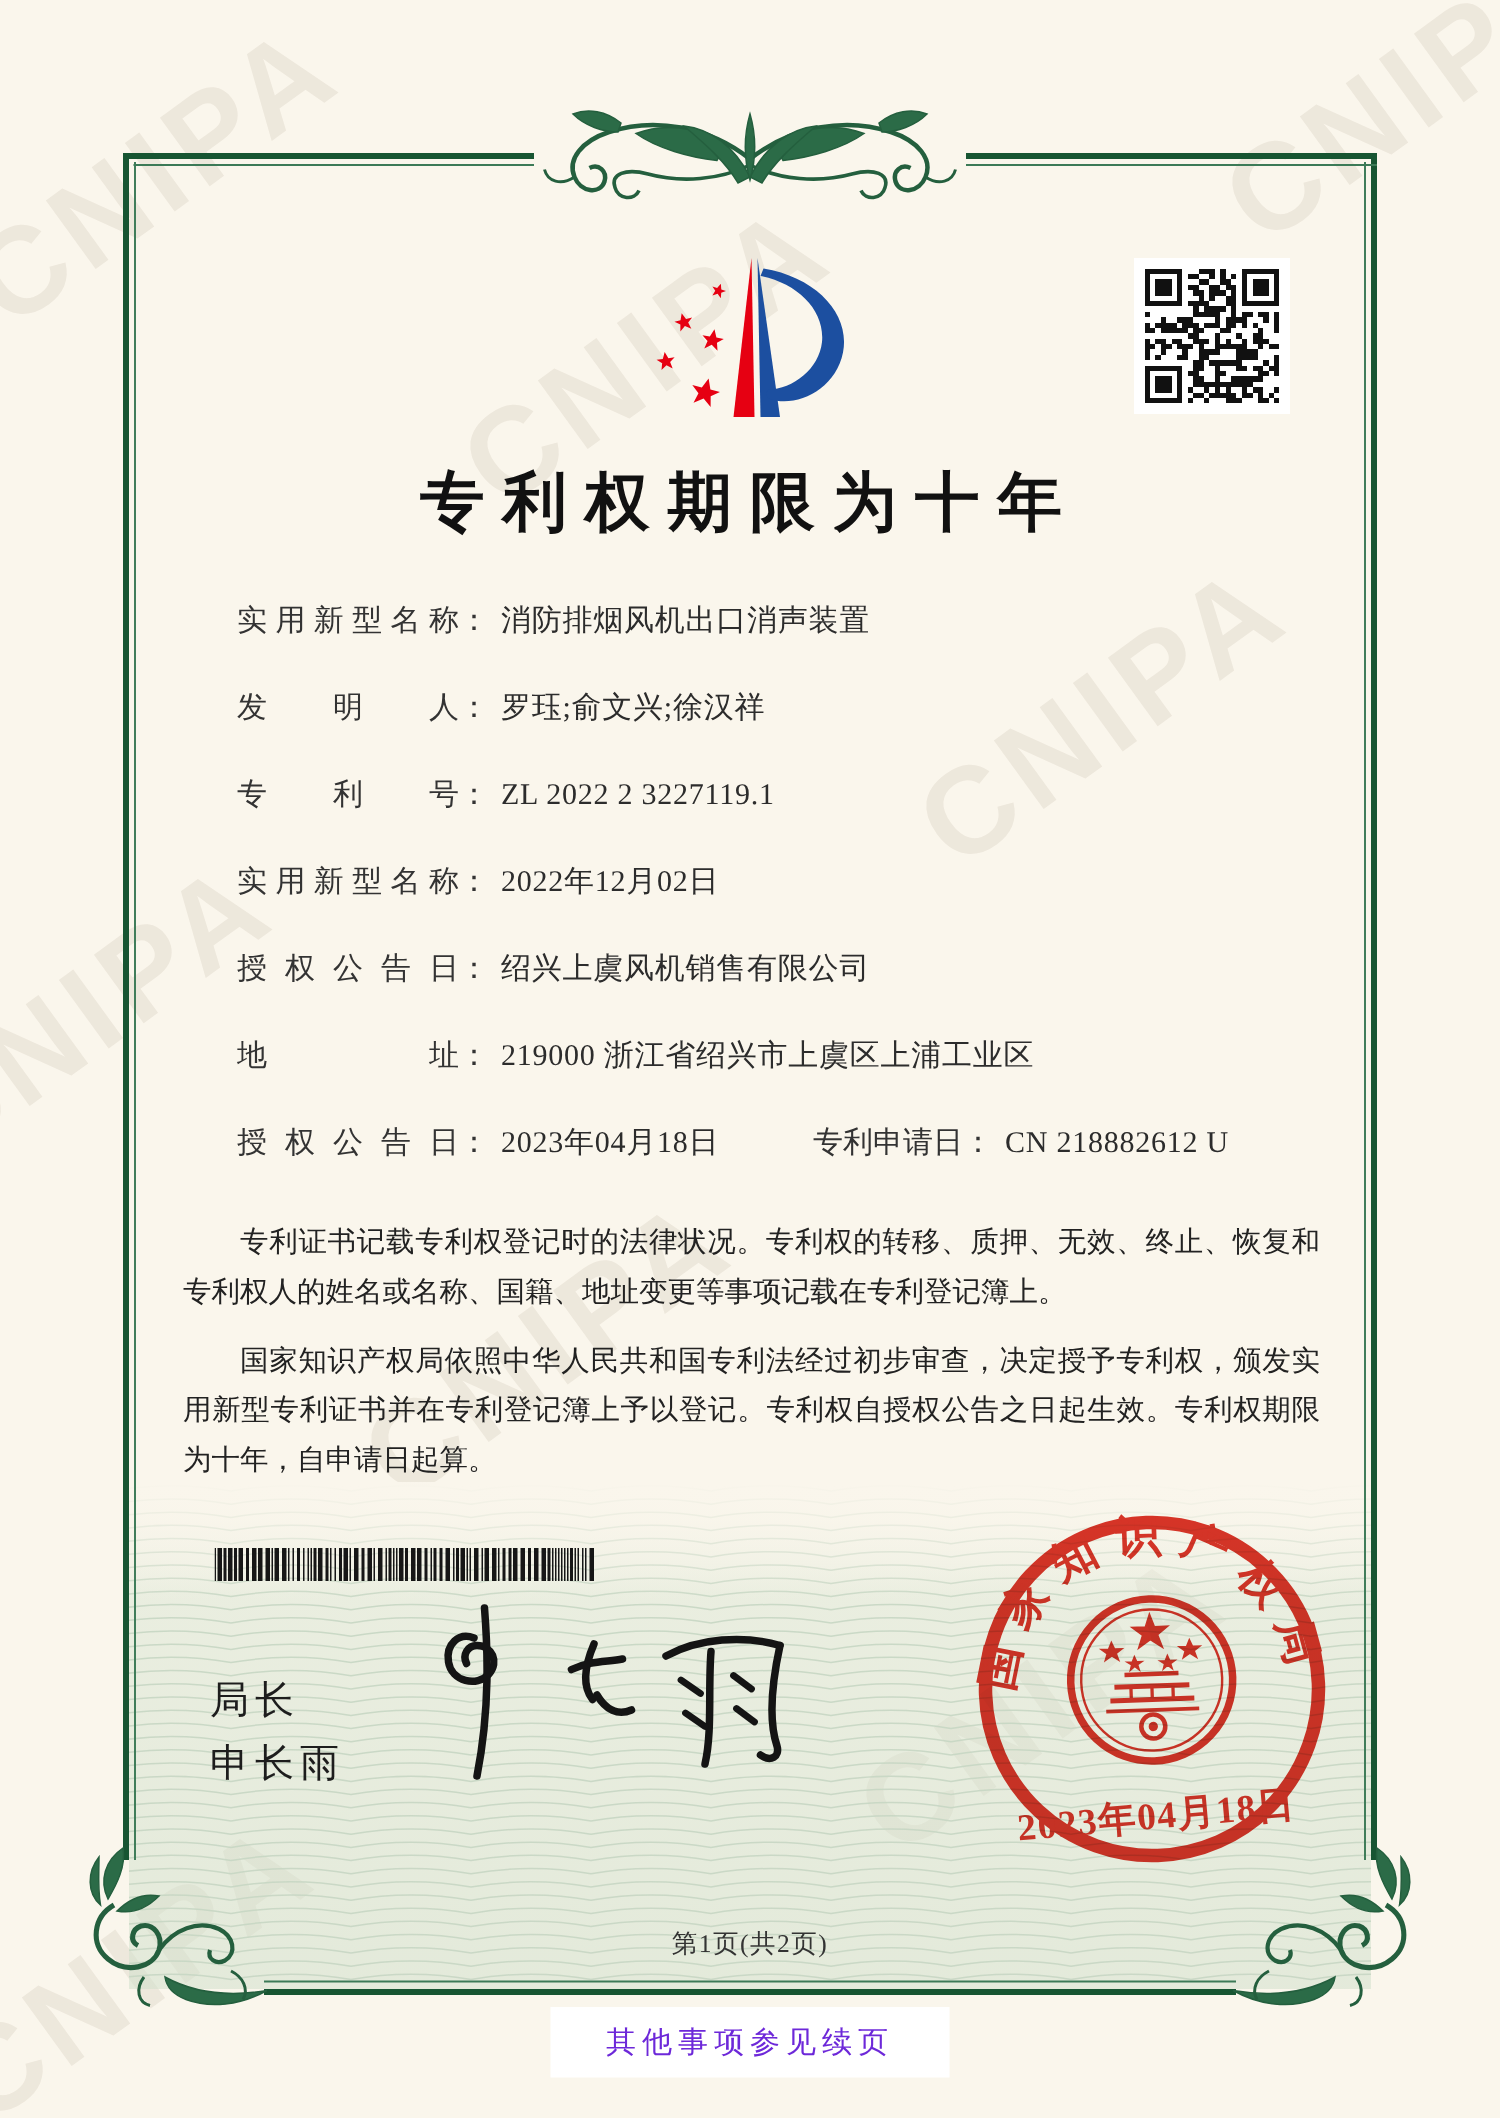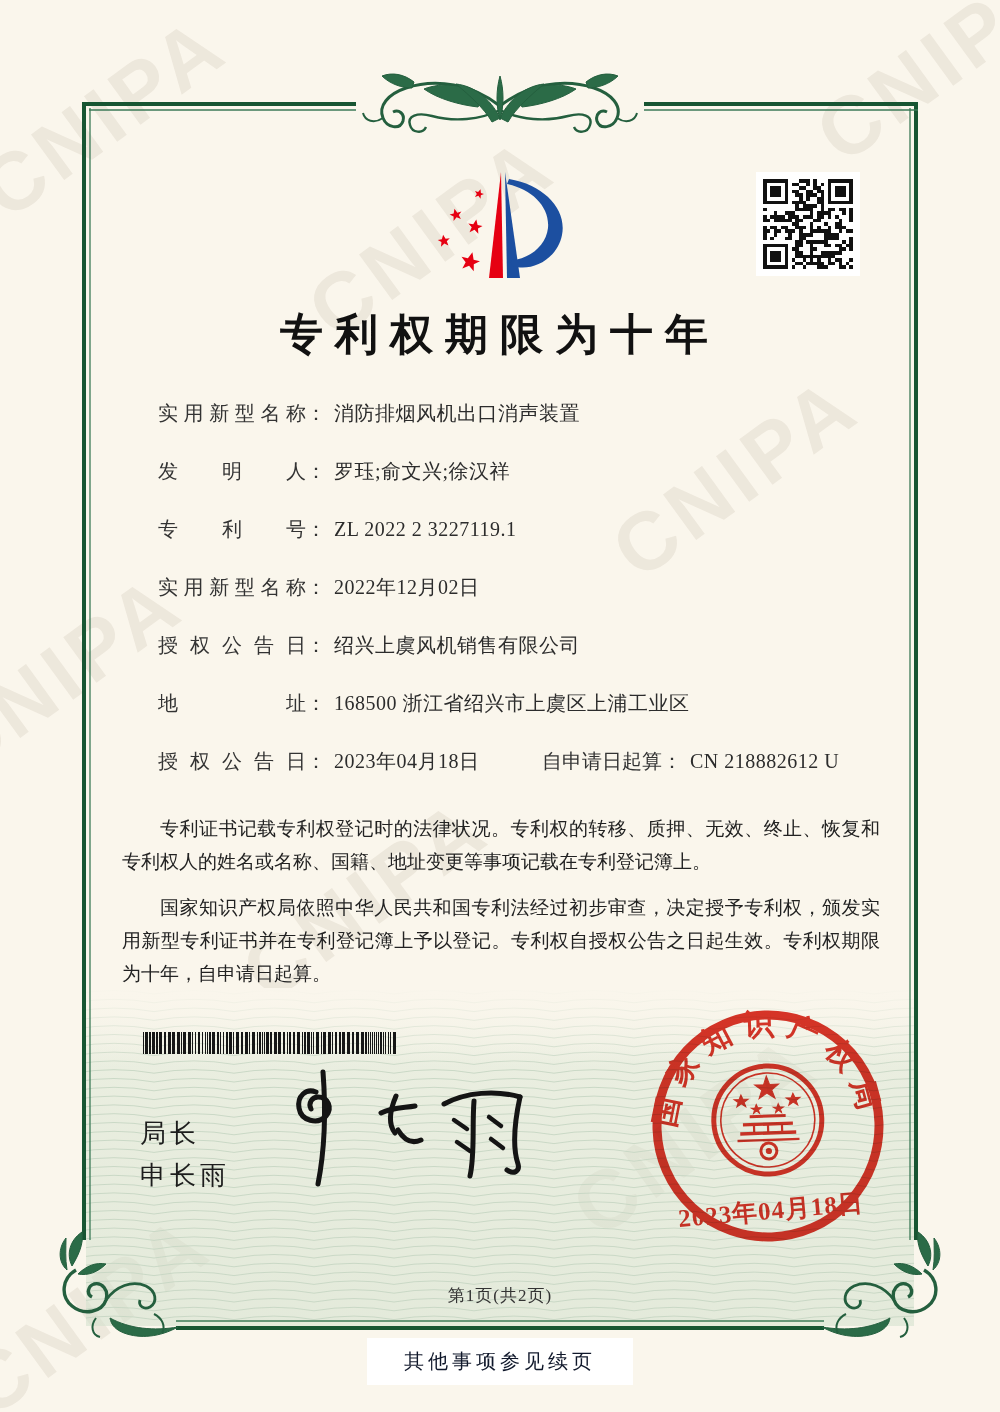--- a/index.html
+++ b/index.html
@@ -27,21 +27,21 @@
   .paras p{margin:0 0 13px 0;text-indent:2em;}
   
   .waves-wrap{left:86px;top:988px;width:828px;height:338px;overflow:hidden;
       background:linear-gradient(180deg,rgba(216,229,212,0) 0%,rgba(214,228,209,0.45) 22%,rgba(209,224,204,0.55) 100%);}
   .waves-fade{position:absolute;left:0;top:0;width:100%;height:80px;
       background:linear-gradient(180deg,#faf6ec 0%,rgba(250,246,236,0) 100%);}
   .signer{font-size:26px;color:#1d1d1d;letter-spacing:4px;}
   .pagenote{left:0;top:1284px;width:100%;text-align:center;font-size:17px;color:#333;letter-spacing:1px;}
   .contnote{left:0;top:1338px;width:100%;text-align:center;}
   .contnote span{display:inline-block;background:#ffffff;padding:10px 37px;font-size:20px;
-      letter-spacing:4px;color:#0f172a;}
+      letter-spacing:4px;color:#6d28d9;}
   .seal{mix-blend-mode:multiply;opacity:0.94;}
   .qrbox{left:756px;top:172px;width:104px;height:104px;background:#fff;padding:0;}
   .qrbox svg{position:absolute;left:7px;top:7px;width:90px;height:90px;}
 </style>
 </head>
 <body>
 
 <div class="page">
 
   <span class="wm" style="left:-36px;top:70px;">CNIPA</span>
@@ -423,26 +423,26 @@
     <div class="frow">
       <span class="flabel">专利号</span><span class="fcolon">：</span><span class="fvalue">ZL 2022 2 3227119.1</span>
     </div>
     <div class="frow">
       <span class="flabel">实用新型名称</span><span class="fcolon">：</span><span class="fvalue">2022年12月02日</span>
     </div>
     <div class="frow">
       <span class="flabel">授权公告日</span><span class="fcolon">：</span><span class="fvalue">绍兴上虞风机销售有限公司</span>
     </div>
     <div class="frow">
-      <span class="flabel">地址</span><span class="fcolon">：</span><span class="fvalue">168500 浙江省绍兴市上虞区上浦工业区</span>
+      <span class="flabel">地址</span><span class="fcolon">：</span><span class="fvalue">219000 浙江省绍兴市上虞区上浦工业区</span>
     </div>
     <div class="frow">
       <span class="flabel">授权公告日</span><span class="fcolon">：</span><span class="fvalue">2023年04月18日</span>
       <span class="grant2">
-        <span class="flabel2">自申请日起算</span><span class="fcolon">：</span><span class="fvalue">CN 218882612 U</span>
+        <span class="flabel2">专利申请日</span><span class="fcolon">：</span><span class="fvalue">CN 218882612 U</span>
       </span>
     </div>
   </div>
 
   <div class="abs paras">
     <p>专利证书记载专利权登记时的法律状况。专利权的转移、质押、无效、终止、恢复和专利权人的姓名或名称、国籍、地址变更等事项记载在专利登记簿上。</p>
     <p>国家知识产权局依照中华人民共和国专利法经过初步审查，决定授予专利权，颁发实用新型专利证书并在专利登记簿上予以登记。专利权自授权公告之日起生效。专利权期限为十年，自申请日起算。</p>
   </div>
 
   <svg id="barcode-svg" class="abs" style="left:143px;top:1032px;" width="258" height="22" xmlns="http://www.w3.org/2000/svg">

